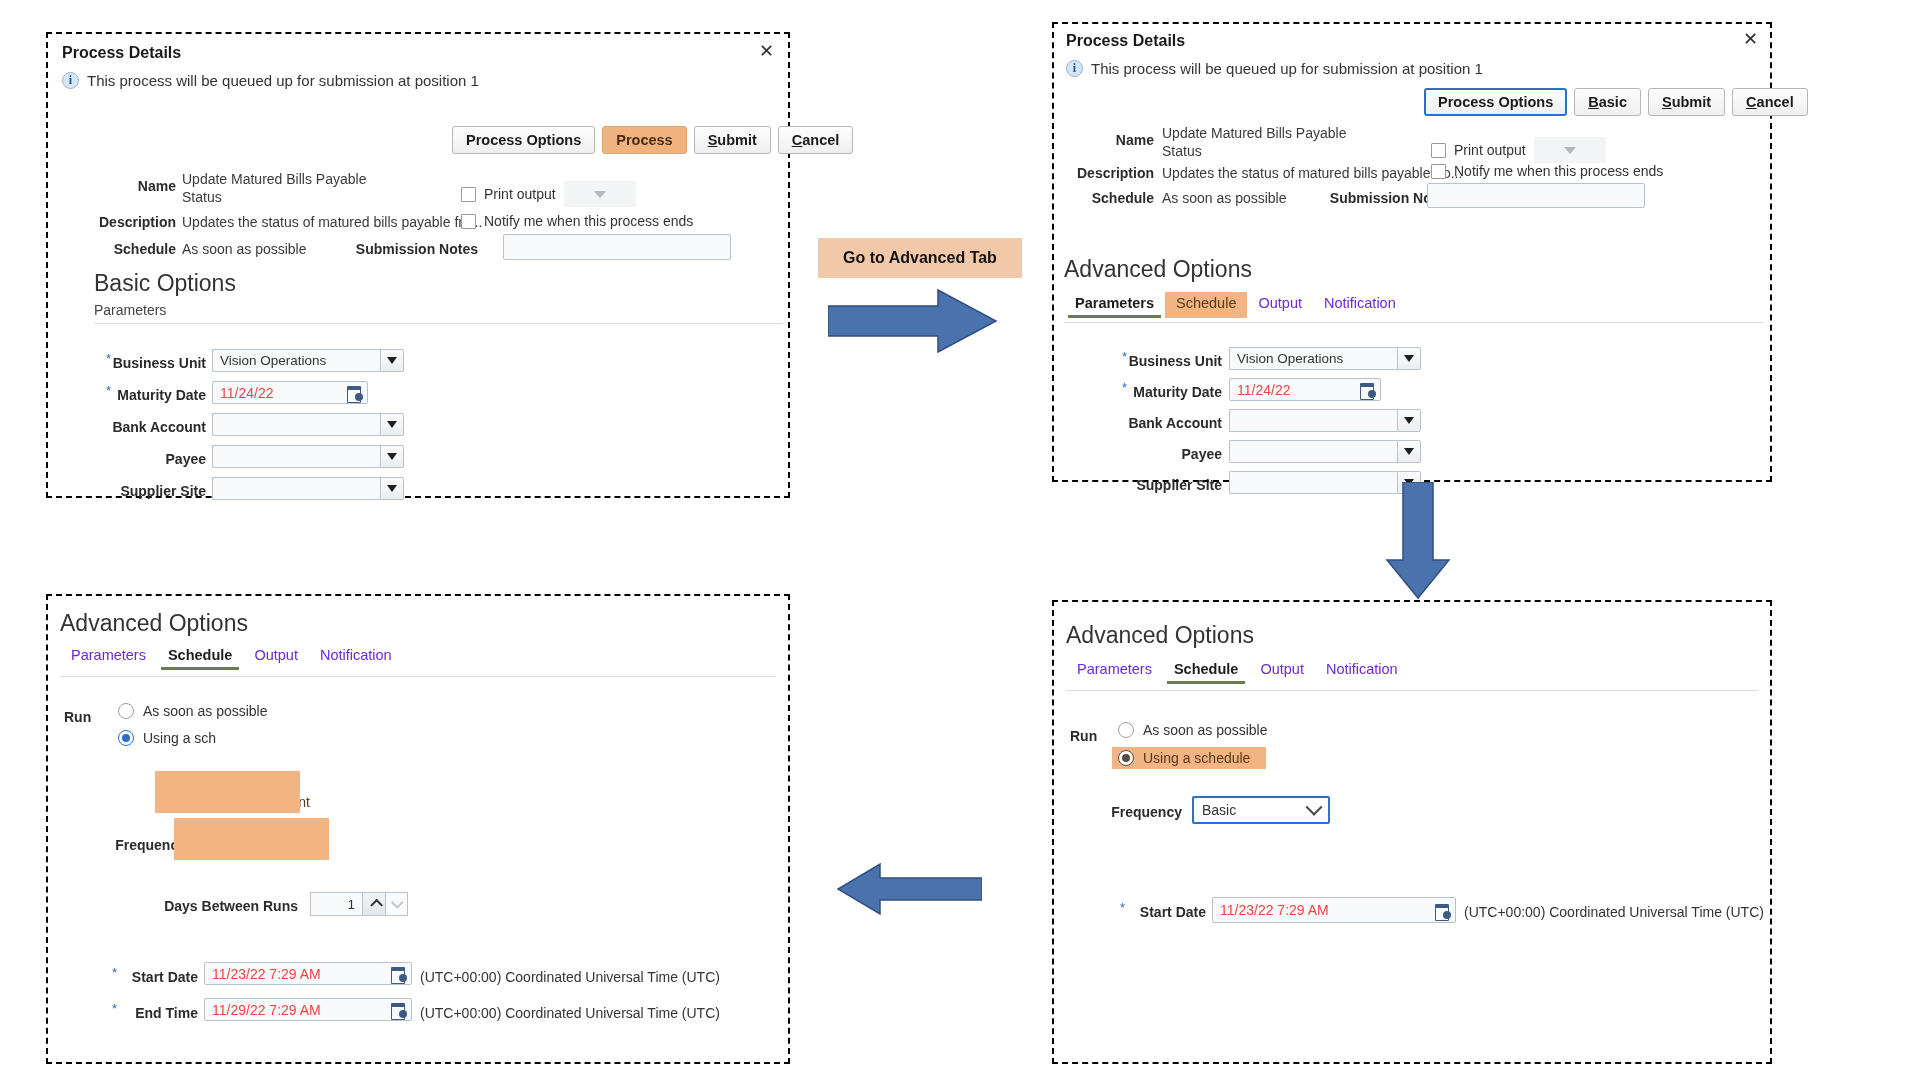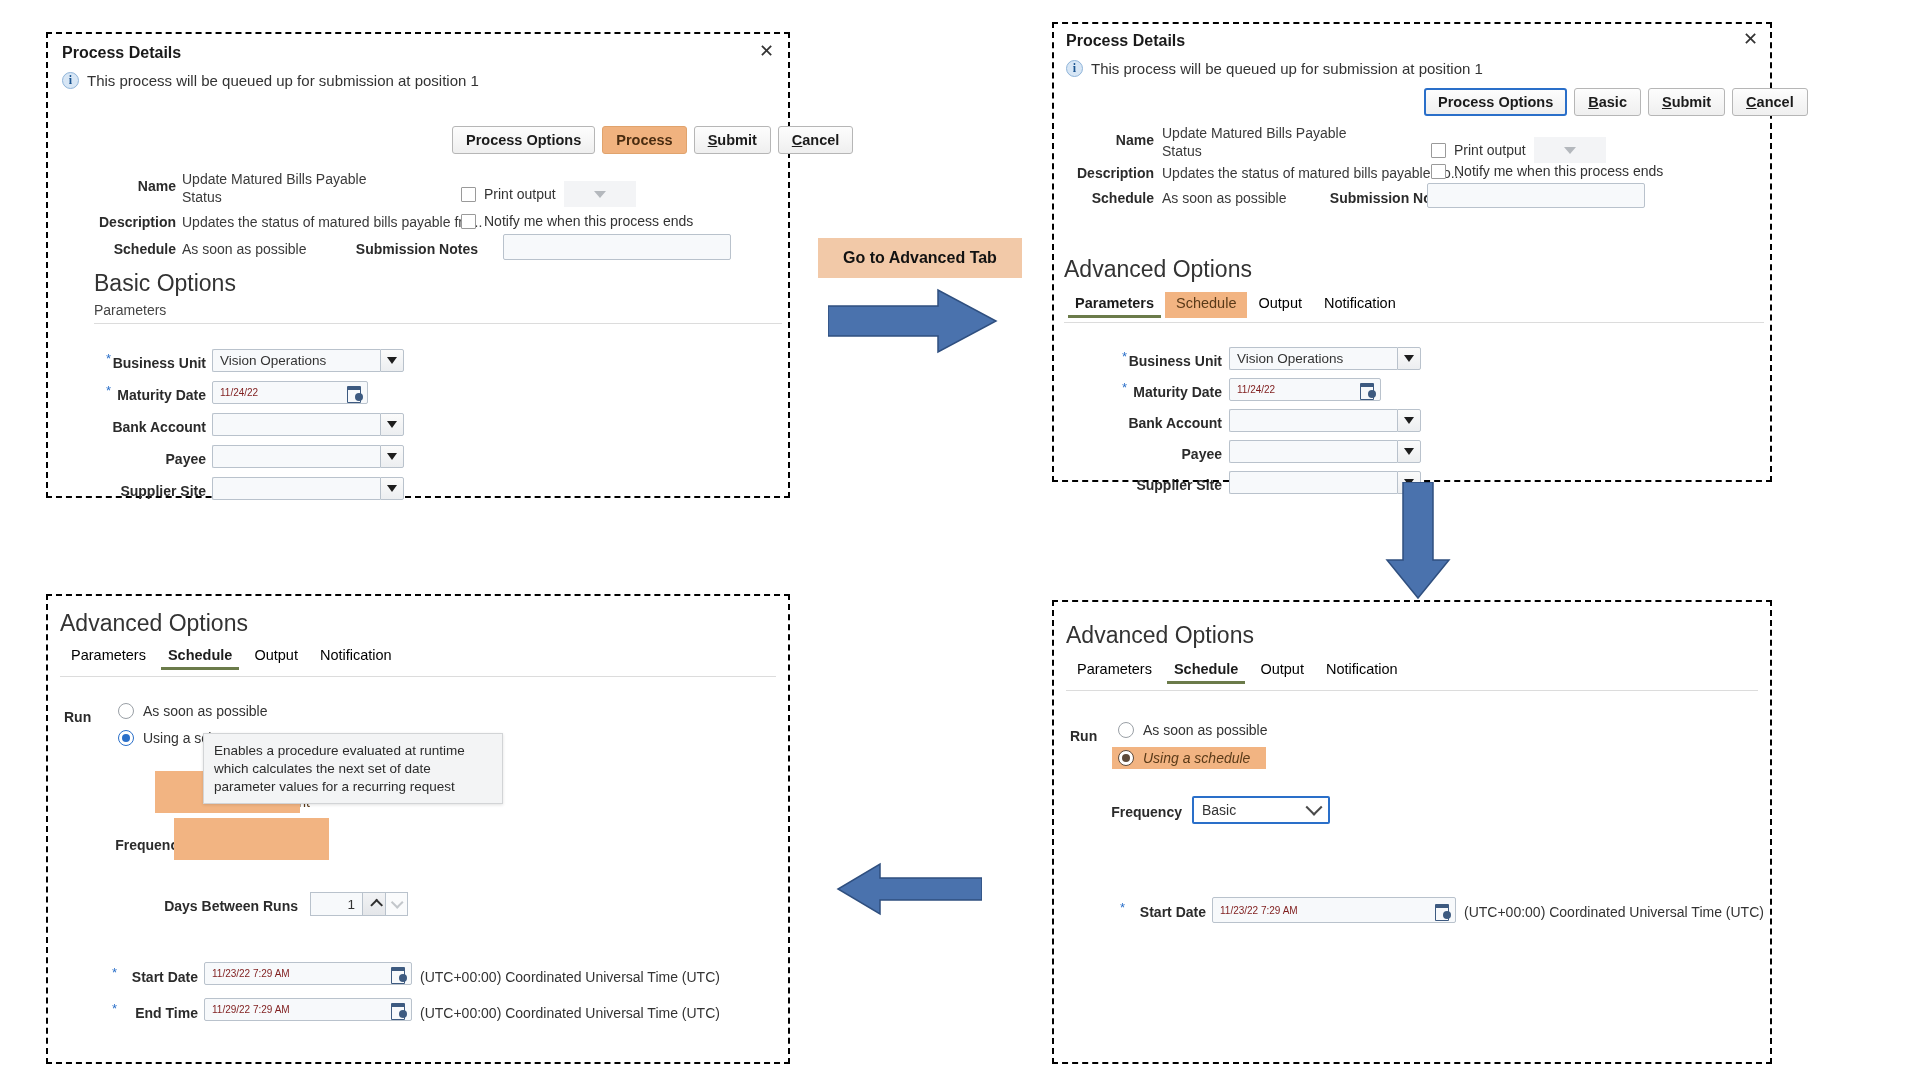--- a/index.html
+++ b/index.html
@@ -91,21 +91,21 @@
   }
 
   
   .sect-h { position: absolute; font-size: 23px; color: #333; font-weight: normal; }
   .sub-h  { position: absolute; font-size: 14px; color: #444; }
   .hr     { position: absolute; height: 1px; background: #dcdcdc; }
 
   
   .tabs { position: absolute; display: flex; align-items: flex-end; gap: 0; }
   .tab {
-    font-size: 14.5px; color: #000000; padding: 3px 11px 7px 11px;
+    font-size: 14.5px; color: #6d28d9; padding: 3px 11px 7px 11px;
     cursor: pointer; white-space: nowrap; position: relative;
   }
   .tab.active { font-weight: bold; color: #1c1c1c; }
   .tab.active::after {
     content: ""; position: absolute; left: 4px; right: 4px; bottom: 0;
     height: 3px; background: #6b7b4a;
   }
   .tab.marked { background: #f2b482; color: #5a3a18; }
 
   
@@ -120,21 +120,21 @@
     width: 24px; height: 23px; background: linear-gradient(#fbfbfb,#eceef0);
     border: 1px solid #b9c2cc; border-radius: 0 2px 2px 0;
     display: flex; align-items: center; justify-content: center; cursor: pointer;
   }
   .caret-dn { width: 0; height: 0; border-left: 5px solid transparent;
     border-right: 5px solid transparent; border-top: 7px solid #1d1d1d; }
 
   .datefld {
     position: absolute; background: #f7f9fb; border: 1px solid #b9c2cc;
     height: 23px; display: flex; align-items: center; justify-content: space-between;
-    padding: 0 5px 0 7px; font-size: 10px; color: #7f1d1d; border-radius: 2px;
+    padding: 0 5px 0 7px; font-size: 14px; color: #ef4444; border-radius: 2px;
   }
   .cal-ico { width: 15px; height: 15px; position: relative; flex: none; }
   .cal-ico::before {
     content: ""; position: absolute; left: 0; top: 1px; width: 12px; height: 12px;
     border: 1.6px solid #3d5a80; border-top-width: 4px; border-radius: 1px;
   }
   .cal-ico::after {
     content: ""; position: absolute; right: -1px; bottom: -1px; width: 8px; height: 8px;
     border-radius: 50%; background: #3d5a80;
   }
@@ -437,21 +437,20 @@
       <div class="radio-lbl">Using a sch</div>
     </div>
 
     <div class="marker under" style="left:107px; top:175px; width:145px; height:42px;"></div>
 
     <div class="chk-row" style="left:144px; top:198px;">
       <div class="chkbox checked"></div>
       <div class="chk-lbl" style="color:#5a3a18;">Auto Increment</div>
     </div>
 
-    <div class="tooltip" style="left:155px; top:137px; width:300px;">Enables a procedure evaluated at runtime which calculates the next set of date parameter values for a recurring request</div>
 
     <div class="marker under" style="left:126px; top:222px; width:155px; height:42px;"></div>
 
     <div class="lbl" style="left:46px; top:241px; width:92px;">Frequency</div>
     <div class="nsel" style="left:146px; top:233px; width:126px; background:transparent; border-color:#a5adb5;">
       <span style="color:#5a3a18;">Daily</span>
       <span class="chev thin"></span>
     </div>
 
     <div class="lbl" style="left:110px; top:302px; width:140px;">Days Between Runs</div>
@@ -494,21 +493,21 @@
     </div>
     <div class="hr" style="left:12px; top:88px; width:692px;"></div>
 
     <div class="lbl" style="left:16px; top:126px; width:42px; text-align:left;">Run</div>
 
     <div class="radio-row" style="left:64px; top:120px;">
       <div class="radio"></div>
       <div class="radio-lbl">As soon as possible</div>
     </div>
 
-    <div class="radio-row marked" style="left:58px; top:145px;font-style:italic;">
+    <div class="radio-row marked" style="left:58px; top:145px;">
       <div class="radio sel dark"></div>
       <div class="radio-lbl">Using a schedule</div>
     </div>
 
     <div class="lbl" style="left:36px; top:202px; width:92px;">Frequency</div>
     <div class="nsel focus" style="left:138px; top:194px; width:138px;">
       <span>Basic</span>
       <span class="chev"></span>
     </div>
 

